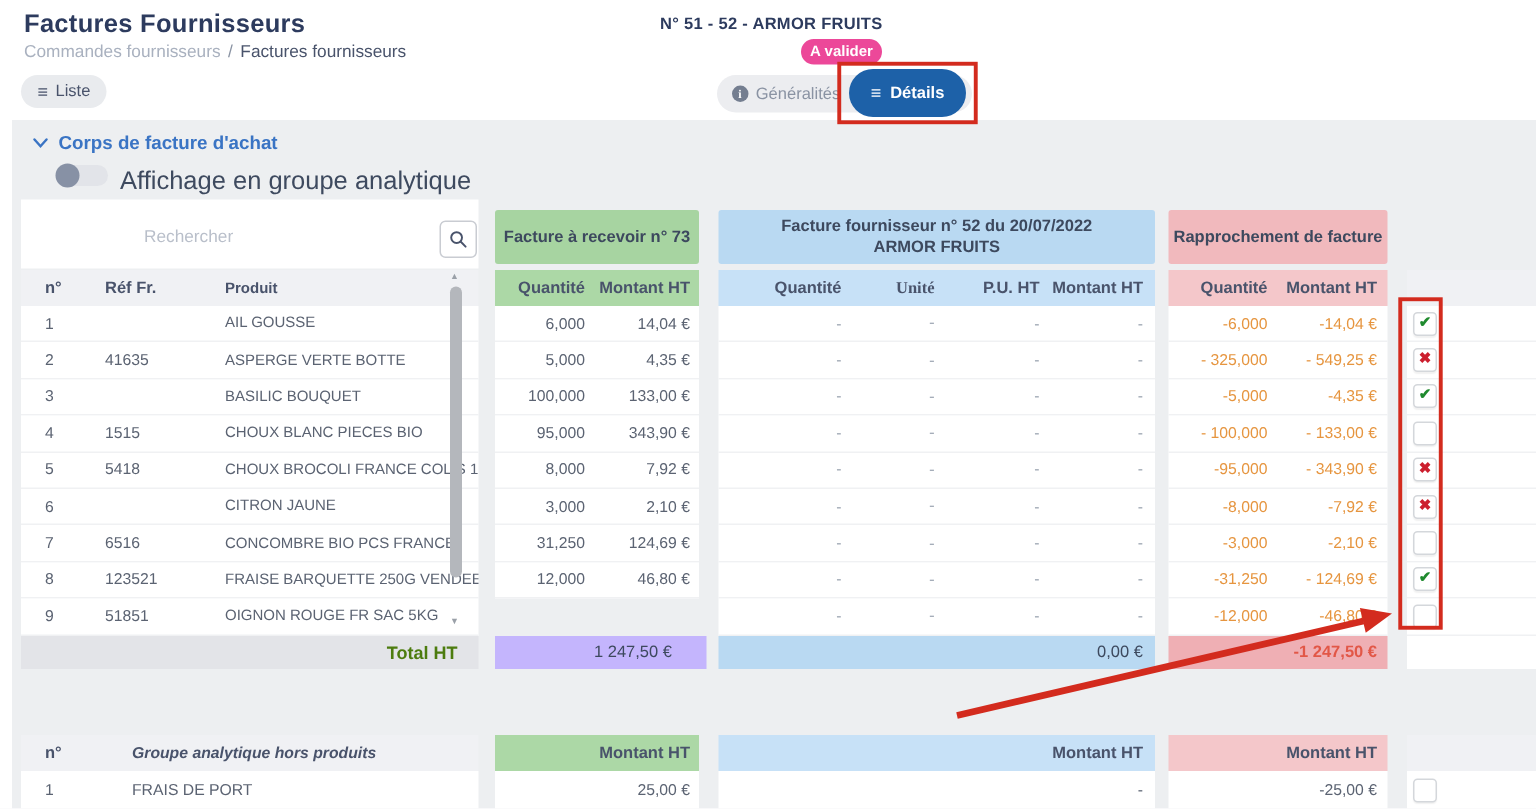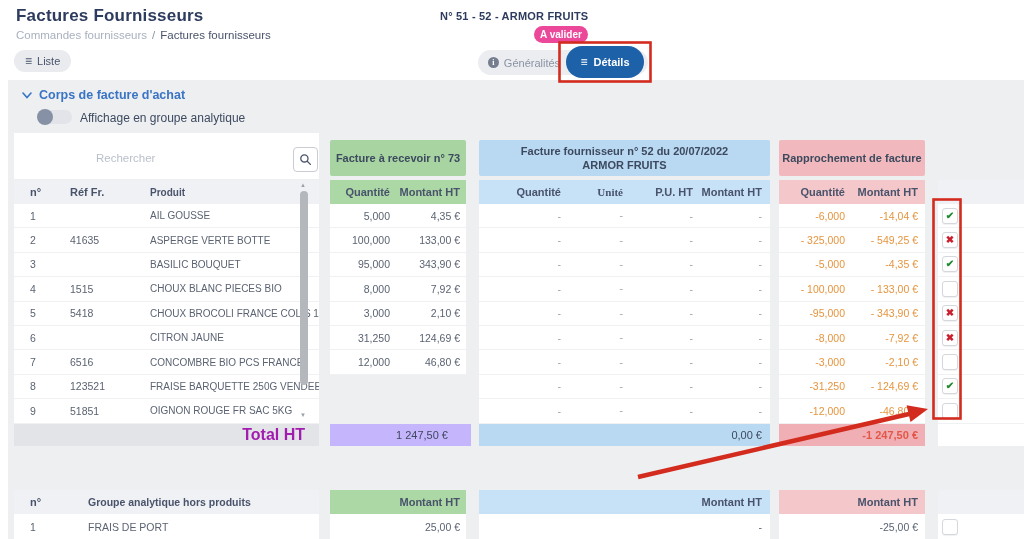--- a/index.html
+++ b/index.html
@@ -37,21 +37,21 @@
   .menu-glyph { font-size:12px; line-height:1; }
 
   
   .content-bg { position:absolute; left:8px; top:80px; width:1016px; height:459px; background:#edeff1; }
   .section-title { position:absolute; left:22px; top:88px; font-size:12.5px; font-weight:600;
                    color:#3a74c4; display:flex; align-items:center; gap:7px; }
   .toggle { position:absolute; left:38px; top:110px; width:34px; height:14px; background:#e2e4e9;
             border-radius:7px; }
   .toggle .knob { position:absolute; left:-1px; top:-1px; width:16px; height:16px; border-radius:50%;
                   background:#8791a5; }
-  .toggle-label { position:absolute; left:80px; top:111px; font-size:12px; color:#3e4a5f; }
+  .toggle-label { position:absolute; left:80px; top:111px; font-size:17px; color:#3e4a5f; }
 
   .toolbar-card { position:absolute; left:14px; top:133px; width:305px; height:46px; background:#fff; }
   .btn-add { position:absolute; width:62px; height:22px; background:#ec4899; border-radius:4px;
              color:#fff; font-size:11px; display:flex; align-items:center; justify-content:center;margin-top:40px; }
   .add1 { left:20px; top:146px; }
   .add2 { left:14px; top:456px; }
   .search-placeholder { position:absolute; left:96px; top:152px; font-size:11.5px; color:#b9bfca; }
   .search-btn { position:absolute; left:293px; top:147px; width:25px; height:25px; background:#fff;
                 border:1px solid #c9ccd2; border-radius:4px; display:flex; align-items:center; justify-content:center; }
 
@@ -95,21 +95,21 @@
 
   .c-pqty { width:72px; text-align:right; padding-right:6px; }
   .c-pamt { flex:1; text-align:right; padding-right:7px; }
   .orange { color:#e6953f; }
 
   .c-analytic { flex:1; padding-left:24px; font-size:10.5px; }
 
   
   .total-bar { position:absolute; top:424px; height:22px; display:flex; align-items:center; font-size:11px; }
   .tot-label { left:14px; width:305px; background:#e3e4e8; justify-content:flex-end; padding-right:14px;
-               font-weight:bold; font-size:16px; color:#a21caf; }
+               font-weight:bold; font-size:12px; color:#4d7c0f; }
   .tot-green { left:330px; width:141px; background:#c4b5fd; justify-content:flex-end; padding-right:23px; color:#3d495e; }
   .tot-blue  { left:479px; width:291px; background:#b9d9f2; justify-content:flex-end; padding-right:8px; color:#3d495e; }
   .tot-pink  { left:779px; width:146px; background:#efafb4; justify-content:flex-end; padding-right:7px;
                color:#e25747; font-weight:600; }
 
   
   .checkrow { justify-content:flex-start; padding-left:4px; }
   .checkbox { width:16px; height:16px; background:#fff; border:1px solid #d4d7db; border-radius:3px;
               box-shadow:0 1px 1px rgba(0,0,0,.06); display:flex; align-items:center; justify-content:center;
               font-size:10px; line-height:1; }
@@ -255,20 +255,24 @@
       </div>
   </div>
 
   <div class="panel p-green">
     <div class="thead thead-green">
       <div class="c-gqty">Quantité</div>
       <div class="c-gamt">Montant HT</div>
     </div>
     <div id="green-rows">
         <div class="trow">
+          <div class="c-gqty">6,000</div>
+          <div class="c-gamt">14,04 €</div>
+        </div>
+        <div class="trow">
           <div class="c-gqty">5,000</div>
           <div class="c-gamt">4,35 €</div>
         </div>
         <div class="trow">
           <div class="c-gqty">100,000</div>
           <div class="c-gamt">133,00 €</div>
         </div>
         <div class="trow">
           <div class="c-gqty">95,000</div>
           <div class="c-gamt">343,90 €</div>
@@ -444,21 +448,21 @@
   <div class="vscroll">
     <span class="vs-up">▲</span>
     <div class="vs-thumb"></div>
     <span class="vs-down">▼</span>
   </div>
 
   <div class="btn-add add2">Ajouter</div>
 
   <div class="an-head thead-gray x-left">
     <div class="c-num">n°</div>
-    <div class="c-analytic" style="font-weight:600;">Groupe analytique hors produits</div>
+    <div class="c-analytic" style="font-weight:600;font-style:italic;">Groupe analytique hors produits</div>
   </div>
   <div class="an-head thead-green x-green ar" style="padding-right:6px;">Montant HT</div>
   <div class="an-head thead-blue x-blue ar" style="padding-right:8px;">Montant HT</div>
   <div class="an-head thead-pink x-pink ar" style="padding-right:7px;">Montant HT</div>
   <div class="an-head thead-gray x-check"></div>
 
   <div class="an-row x-left">
     <div class="c-num">1</div>
     <div class="c-analytic">FRAIS DE PORT</div>
   </div>

